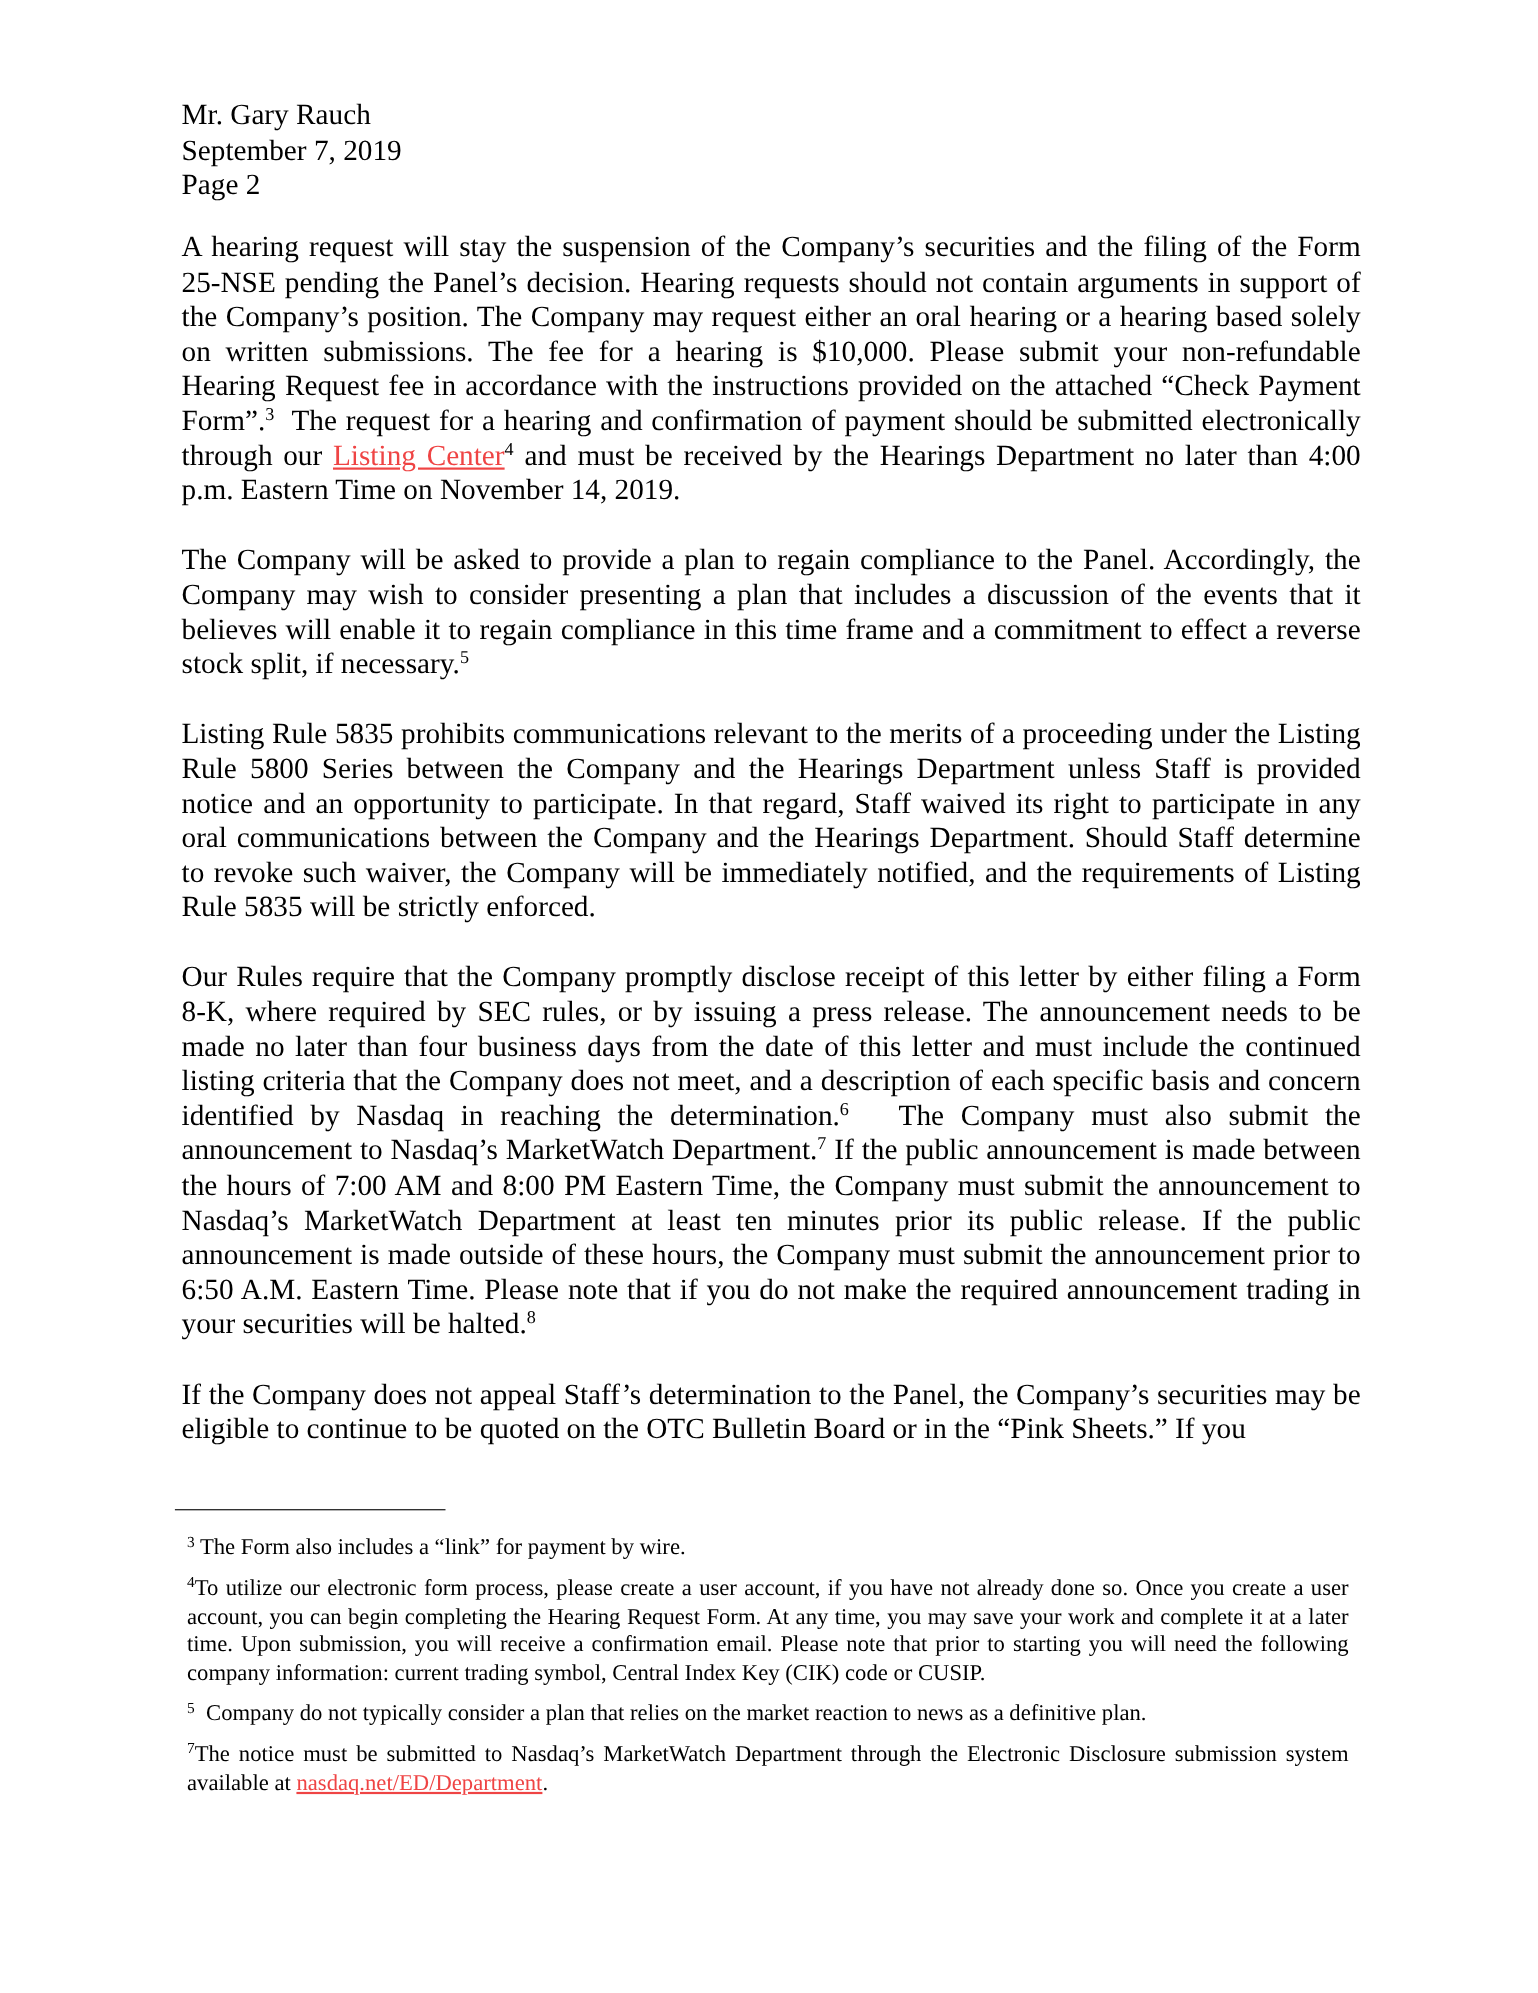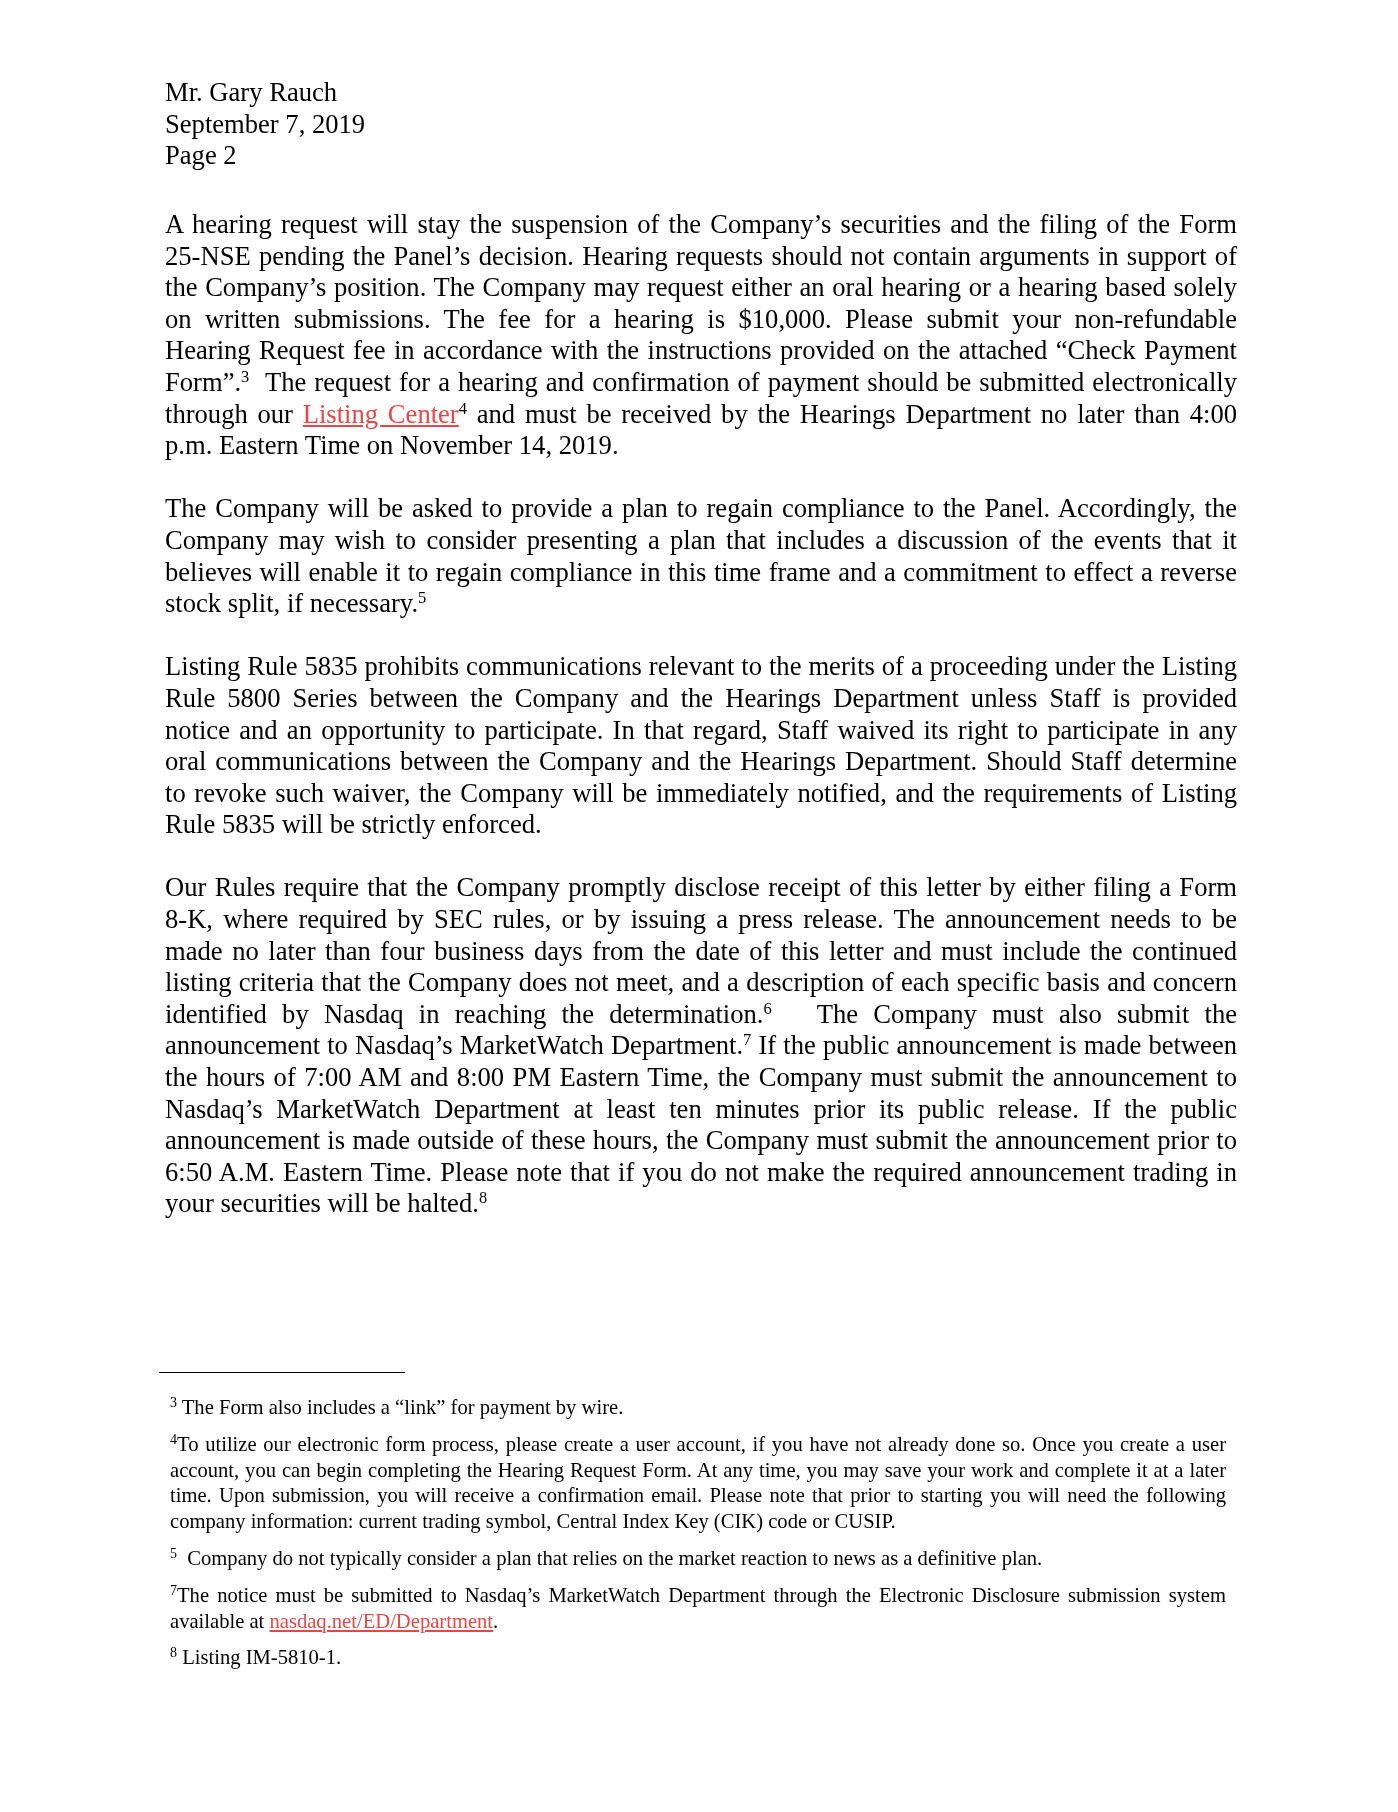--- a/index.html
+++ b/index.html
@@ -7,21 +7,21 @@
     width: 1398px; height: 1812px; position: relative; overflow: hidden;
     font-family: "Liberation Serif", "DejaVu Serif", serif;
     color: #000000;
   }
   .page { position: absolute; left: 0; top: 0; width: 1398px; height: 1812px; background: #ffffff; }
   .body-text {
     position: absolute; left: 165px; width: 1072px;
     font-size: 26.6px; line-height: 31.6px;
     text-align: justify;
   }
-  .header { top: 77px; text-align: left; }
+  .header { top: 89px; text-align: left; }
   .header div { white-space: nowrap; }
   .para { margin: 0 0 31.6px 0; }
   .paras { top: 209px; }
   sup { font-size: 0.62em; line-height: 0; vertical-align: 0.55em; }
   a.link { color: #ef4444; text-decoration: underline; text-underline-offset: 2px; }
   .fn-rule {
     position: absolute; left: 159px; top: 1372px; width: 246px; height: 0;
     border-top: 1.3px solid #000;
   }
   .footnotes {
@@ -44,25 +44,25 @@
 
   <div class="body-text paras">
     <p class="para"><span>A hearing request will stay the suspension of the Company’s securities and the filing of the Form 25-NSE pending the Panel’s decision.  Hearing requests should not contain arguments in support of the Company’s position.  The Company may request either an oral hearing or a hearing based solely on written submissions.  The fee for a hearing is $10,000.  Please submit your non-refundable Hearing Request fee in accordance with the instructions provided on the attached “Check Payment Form”.</span><sup>3</sup><span style="white-space:pre-wrap">  The request for a hearing and confirmation of payment should be submitted electronically through our </span><a class="link">Listing Center</a><sup>4</sup><span> and must be received by the Hearings Department no later than 4:00 p.m. Eastern Time on November 14, 2019.</span></p>
 
     <p class="para"><span>The Company will be asked to provide a plan to regain compliance to the Panel.   Accordingly, the Company may wish to consider presenting a plan that includes a discussion of the events that it believes will enable it to regain compliance in this time frame and a commitment to effect a reverse stock split, if necessary.</span><sup>5</sup></p>
 
     <p class="para"><span>Listing Rule 5835 prohibits communications relevant to the merits of a proceeding under the Listing Rule 5800 Series between the Company and the Hearings Department unless Staff is provided notice and an opportunity to participate.  In that regard, Staff waived its right to participate in any oral communications between the Company and the Hearings Department. Should Staff determine to revoke such waiver, the Company will be immediately notified, and the requirements of Listing Rule 5835 will be strictly enforced.</span></p>
 
     <p class="para"><span>Our Rules require that the Company promptly disclose receipt of this letter by either filing a Form 8-K, where required by SEC rules, or by issuing a press release.  The announcement needs to be made no later than four business days from the date of this letter and must include the continued listing criteria that the Company does not meet, and a description of each specific basis and concern identified by Nasdaq in reaching the determination.</span><sup>6</sup><span style="white-space:pre-wrap">   The Company must also submit the announcement to Nasdaq’s MarketWatch Department.</span><sup>7</sup><span>  If the public announcement is made between the hours of 7:00 AM and 8:00 PM Eastern Time, the Company must submit the announcement to Nasdaq’s MarketWatch Department at least ten minutes prior its public release. If the public announcement is made outside of these hours, the Company must submit the announcement prior to 6:50 A.M. Eastern Time.  Please note that if you do not make the required announcement trading in your securities will be halted.</span><sup>8</sup></p>
 
+    <p class="para"><span>If the Company does not appeal Staff’s determination to the Panel, the Company’s securities may be eligible to continue to be quoted on the OTC Bulletin Board or in the “Pink Sheets.”  If you</span></p>
   </div>
 
   <div class="fn-rule"></div>
 
   <div class="footnotes">
     <p><sup>3</sup><span> The Form also includes a “link” for payment by wire.</span></p>
     <p><sup>4</sup><span>To utilize our electronic form process, please create a user account, if you have not already done so.  Once you create a user account, you can begin completing the Hearing Request Form.  At any time, you may save your work and complete it at a later time.  Upon submission, you will receive a confirmation email.   Please note that prior to starting you will need the following company information: current trading symbol, Central Index Key (CIK) code or CUSIP.</span></p>
     <p><sup>5</sup><span style="white-space:pre-wrap">  Company do not typically consider a plan that relies on the market reaction to news as a definitive plan.</span></p>
     <p><sup>7</sup><span>The notice must be submitted to Nasdaq’s MarketWatch Department through the Electronic Disclosure submission system available at </span><a class="link">nasdaq.net/ED/Department</a><span>.</span></p>
-    <p><sup>8</sup><span> Listing IM-5810-1.</span></p>
   </div>
 
 </div>
 
 </body></html>

